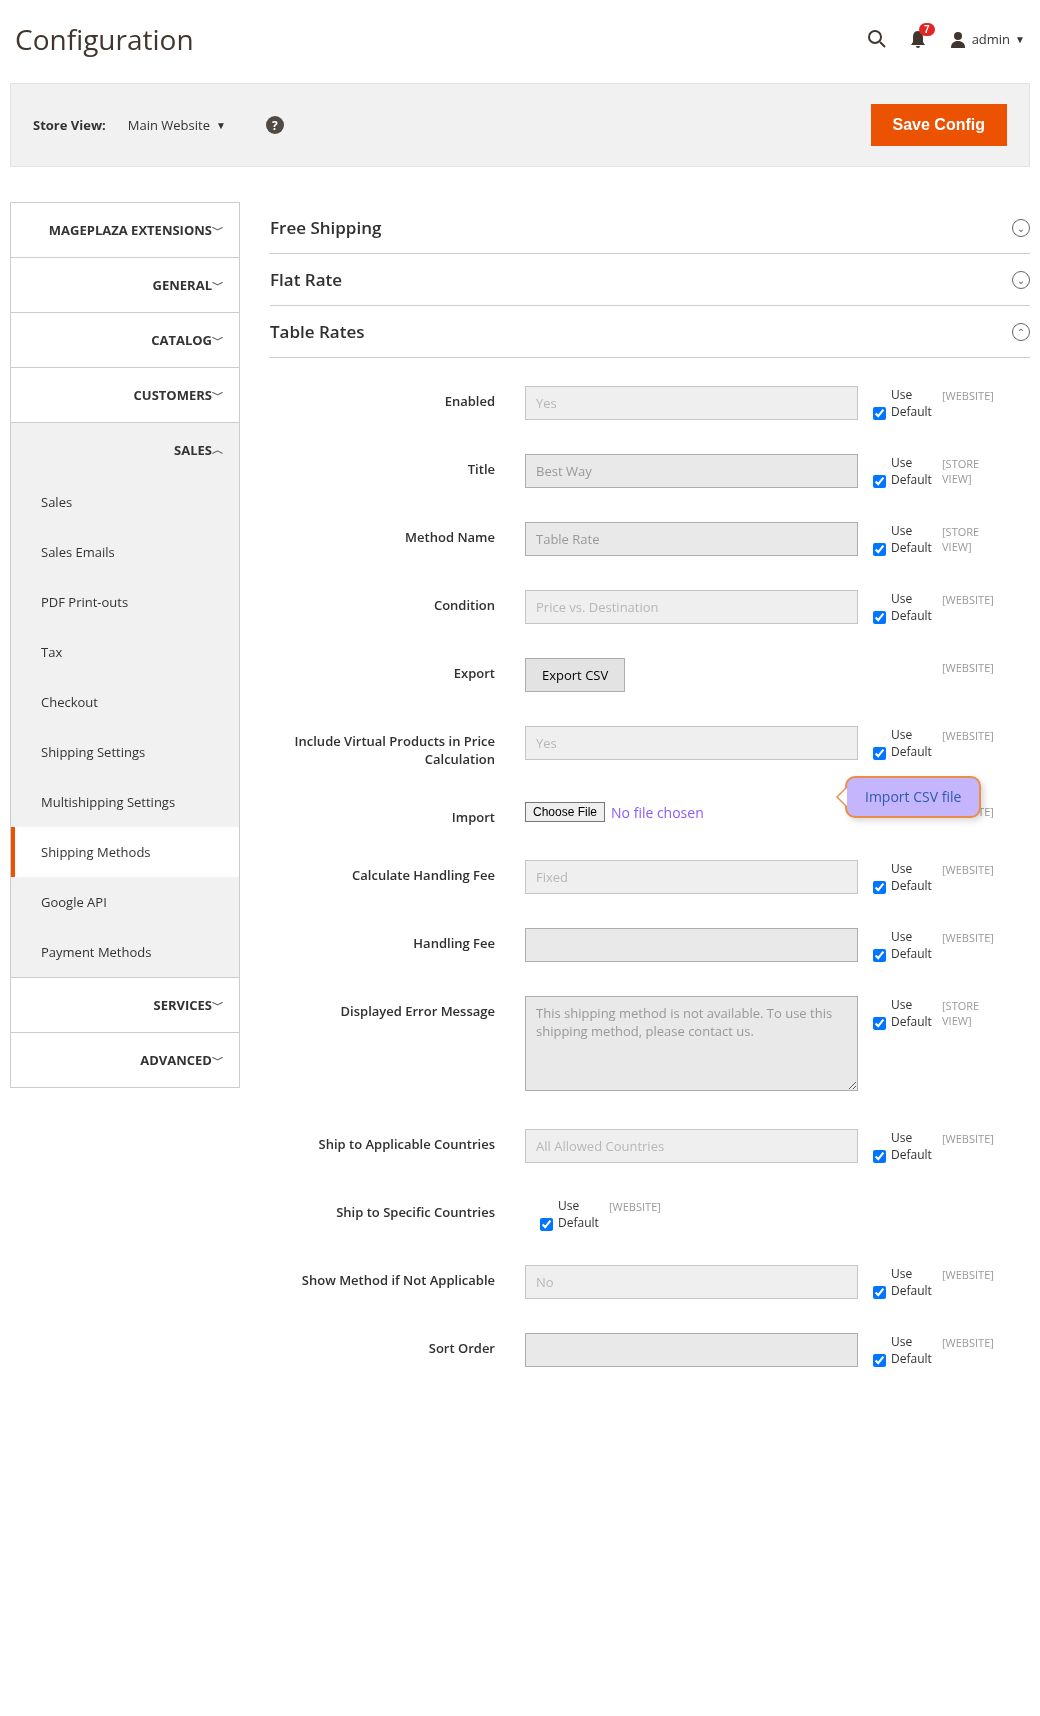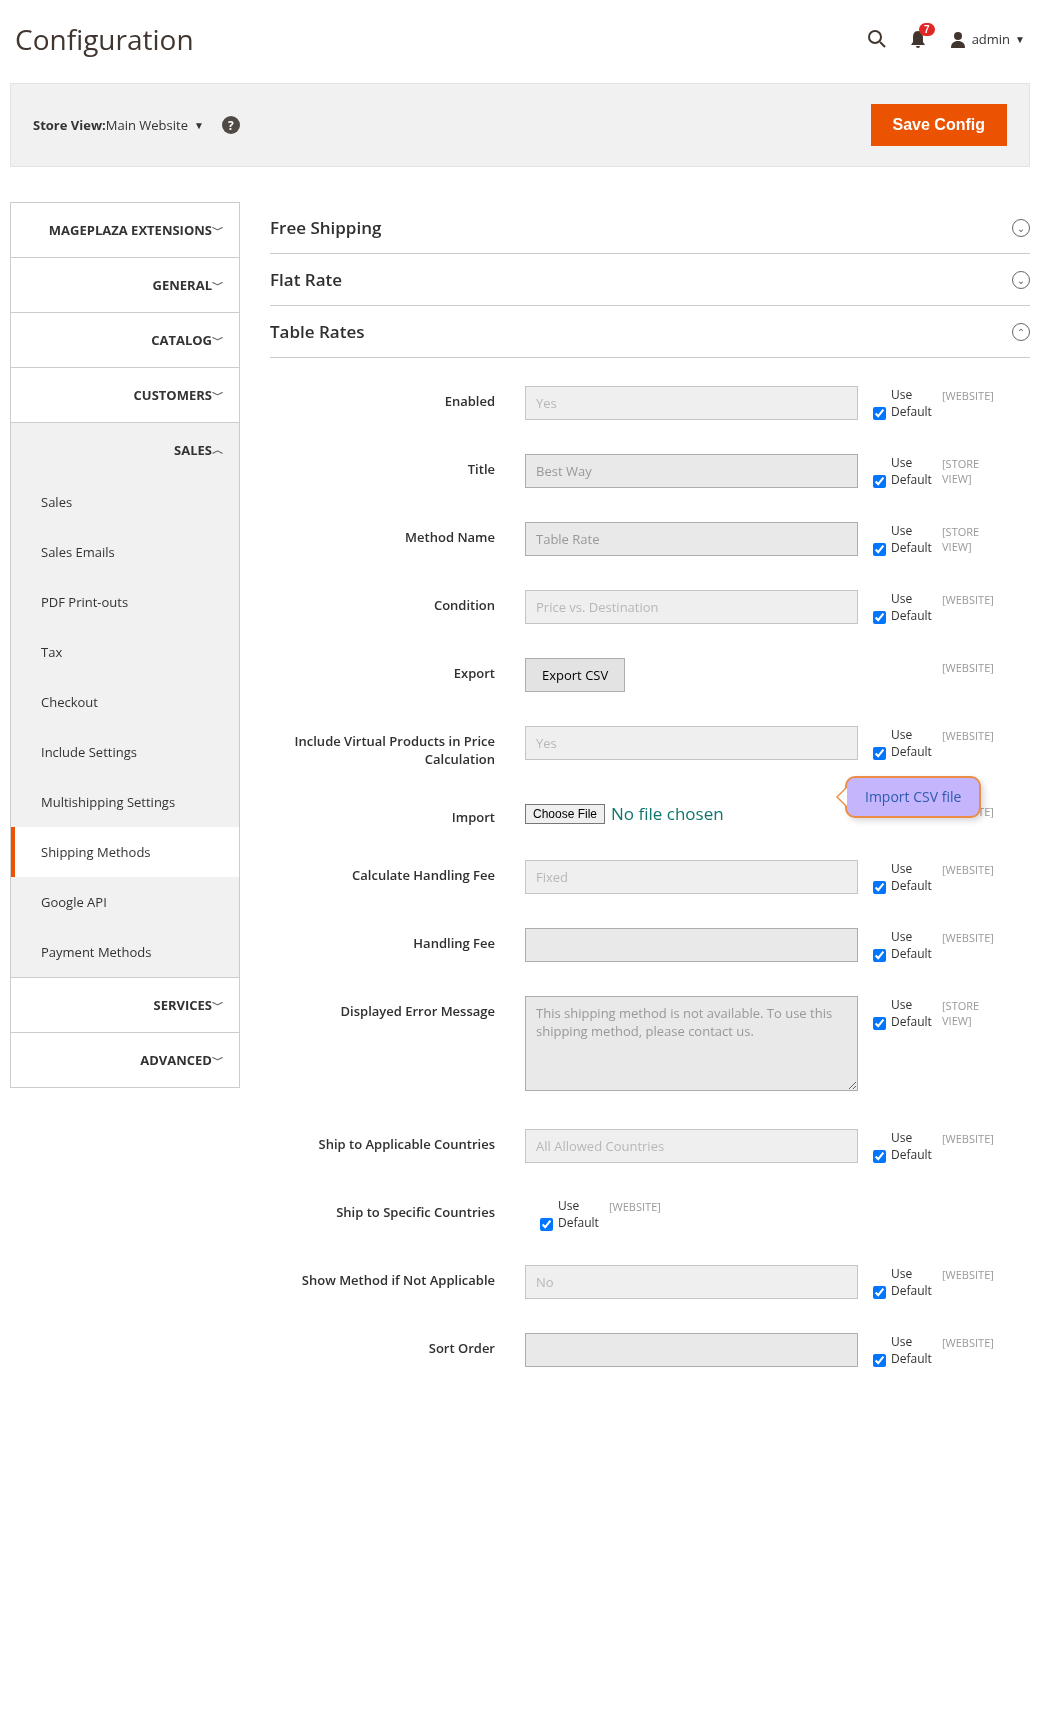--- a/index.html
+++ b/index.html
@@ -7,21 +7,21 @@
 .page-header { display: flex; justify-content: space-between; align-items: center; padding: 10px 5px 25px; }
 .page-title { font-size: 28px; font-weight: 400; color: #41362f; }
 .header-actions { display: flex; align-items: center; gap: 22px; }
 .icon-btn { background: none; border: none; cursor: pointer; position: relative; padding: 0; }
 .search-icon svg, .bell-icon svg, .user-icon svg { display: block; }
 .notif-badge { position: absolute; top: -6px; right: -8px; background: #e22626; color: #fff; font-size: 10px; font-weight: 700; border-radius: 10px; padding: 1px 5px; min-width: 15px; text-align: center; }
 .user-menu { display: flex; align-items: center; gap: 5px; font-size: 13px; cursor: pointer; }
 .user-menu .arrow { font-size: 10px; }
 
 .toolbar { background: #f1f1f1; border: 1px solid #e3e3e3; display: flex; justify-content: space-between; align-items: center; padding: 20px 22px; margin-bottom: 35px; }
-.store-view { display: flex; align-items: flex-start; font-size: 13px; }
+.store-view { display: flex; align-items: flex-start; gap: 22px; font-size: 13px; }
 .store-view-label { font-weight: 700; }
 .store-select { display: flex; align-items: center; gap: 6px; cursor: pointer; color: #333; }
 .store-select .arrow { font-size: 10px; }
 .help-icon { width: 18px; height: 18px; border-radius: 50%; background: #514943; color: #fff; font-size: 12px; font-weight: 700; display: inline-flex; align-items: center; justify-content: center; margin-left: 18px; cursor: pointer; }
 .btn-primary { background: #eb5202; color: #fff; border: none; font-size: 16px; font-weight: 600; padding: 12px 22px; cursor: pointer; }
 
 .layout { display: flex; gap: 30px; align-items: flex-start; }
 .sidebar { width: 230px; border: 1px solid #ccc; flex-shrink: 0; }
 .sidebar-sec { border-bottom: 1px solid #ccc; }
 .sidebar-sec:last-child { border-bottom: none; }
@@ -50,21 +50,21 @@
 .control:disabled, .control.disabled { background: #e9e9e9; color: #999; }
 select.control { appearance: none; background-image: linear-gradient(45deg, transparent 50%, #666 50%), linear-gradient(135deg, #666 50%, transparent 50%); background-position: calc(100% - 15px) 13px, calc(100% - 10px) 13px; background-size: 5px 5px; background-repeat: no-repeat; padding-right: 30px; }
 select.control.disabled { background-color: #e9e9e9; }
 textarea.control { resize: both; min-height: 95px; }
 .multiselect { height: 175px; overflow-y: scroll; padding: 5px 0; }
 .multiselect-opt { padding: 3px 10px; font-size: 13px; color: #999; cursor: pointer; }
 
 .btn-secondary { background: #e3e3e3; border: 1px solid #adadad; padding: 7px 16px; font-size: 13px; cursor: pointer; font-family: inherit; }
 .file-input { display: flex; align-items: center; gap: 6px; }
 .file-btn { background: #efefef; border: 1px solid #767676; padding: 2px 7px; font-size: 12px; cursor: pointer; font-family: Arial, sans-serif; }
-.file-text { font-size: 17px; color: #0f766e; }
+.file-text { font-size: 14px; color: #8b5cf6; }
 
 .callout { position: absolute; top: -18px; left: 575px; border: 2px solid #eb8d47; background: #c4b5fd; border-radius: 10px; padding: 10px 18px; color: #2f5aae; font-size: 14px; text-align: center; line-height: 1.3; box-shadow: 3px 3px 6px rgba(0,0,0,.15); z-index: 5; }
 .callout::before { content: ''; position: absolute; left: -22px; top: 50%; margin-top: -11px; border: 11px solid transparent; border-right-color: #eb8d47; }
 .callout::after { content: ''; position: absolute; left: -18px; top: 50%; margin-top: -9px; border: 9px solid transparent; border-right-color: #fff; }
 </style>
 </head>
 <body>
 
 <div class="page-header">
   <h1 class="page-title">Configuration</h1>
@@ -134,21 +134,21 @@
         <div class="sidebar-head open">
           <span>SALES</span>
           <span class="chev">︿</span>
         </div>
         <div class="sidebar-sub">
           <div class="sidebar-item">Sales</div>
           <div class="sidebar-item">Sales Emails</div>
           <div class="sidebar-item">PDF Print-outs</div>
           <div class="sidebar-item">Tax</div>
           <div class="sidebar-item">Checkout</div>
-          <div class="sidebar-item">Include Settings</div>
+          <div class="sidebar-item">Shipping Settings</div>
           <div class="sidebar-item">Multishipping Settings</div>
           <div class="sidebar-item active">Shipping Methods</div>
           <div class="sidebar-item">Google API</div>
           <div class="sidebar-item">Payment Methods</div>
         </div>
       </div>
       <div class="sidebar-sec">
         <div class="sidebar-head">
           <span>SERVICES</span>
           <span class="chev">﹀</span>

